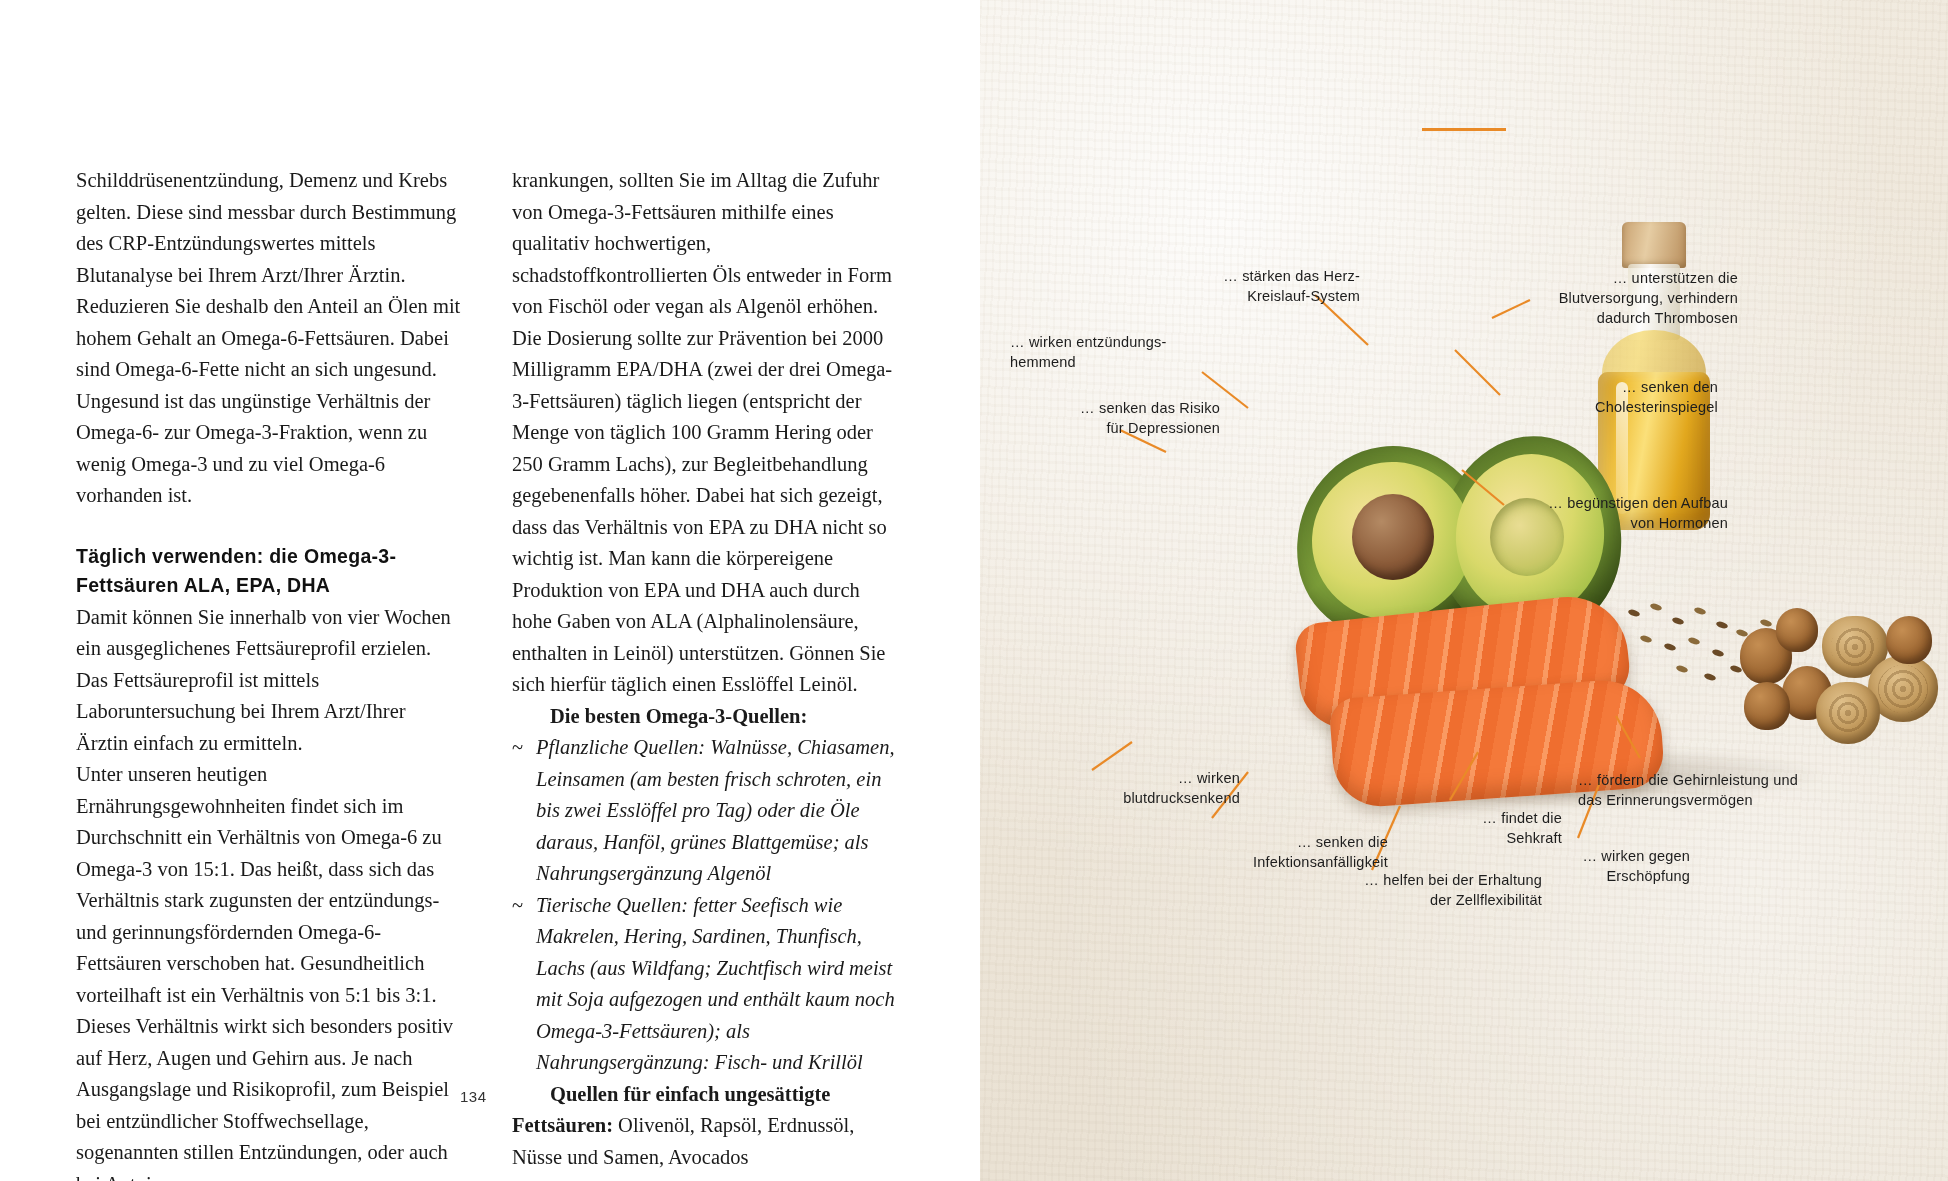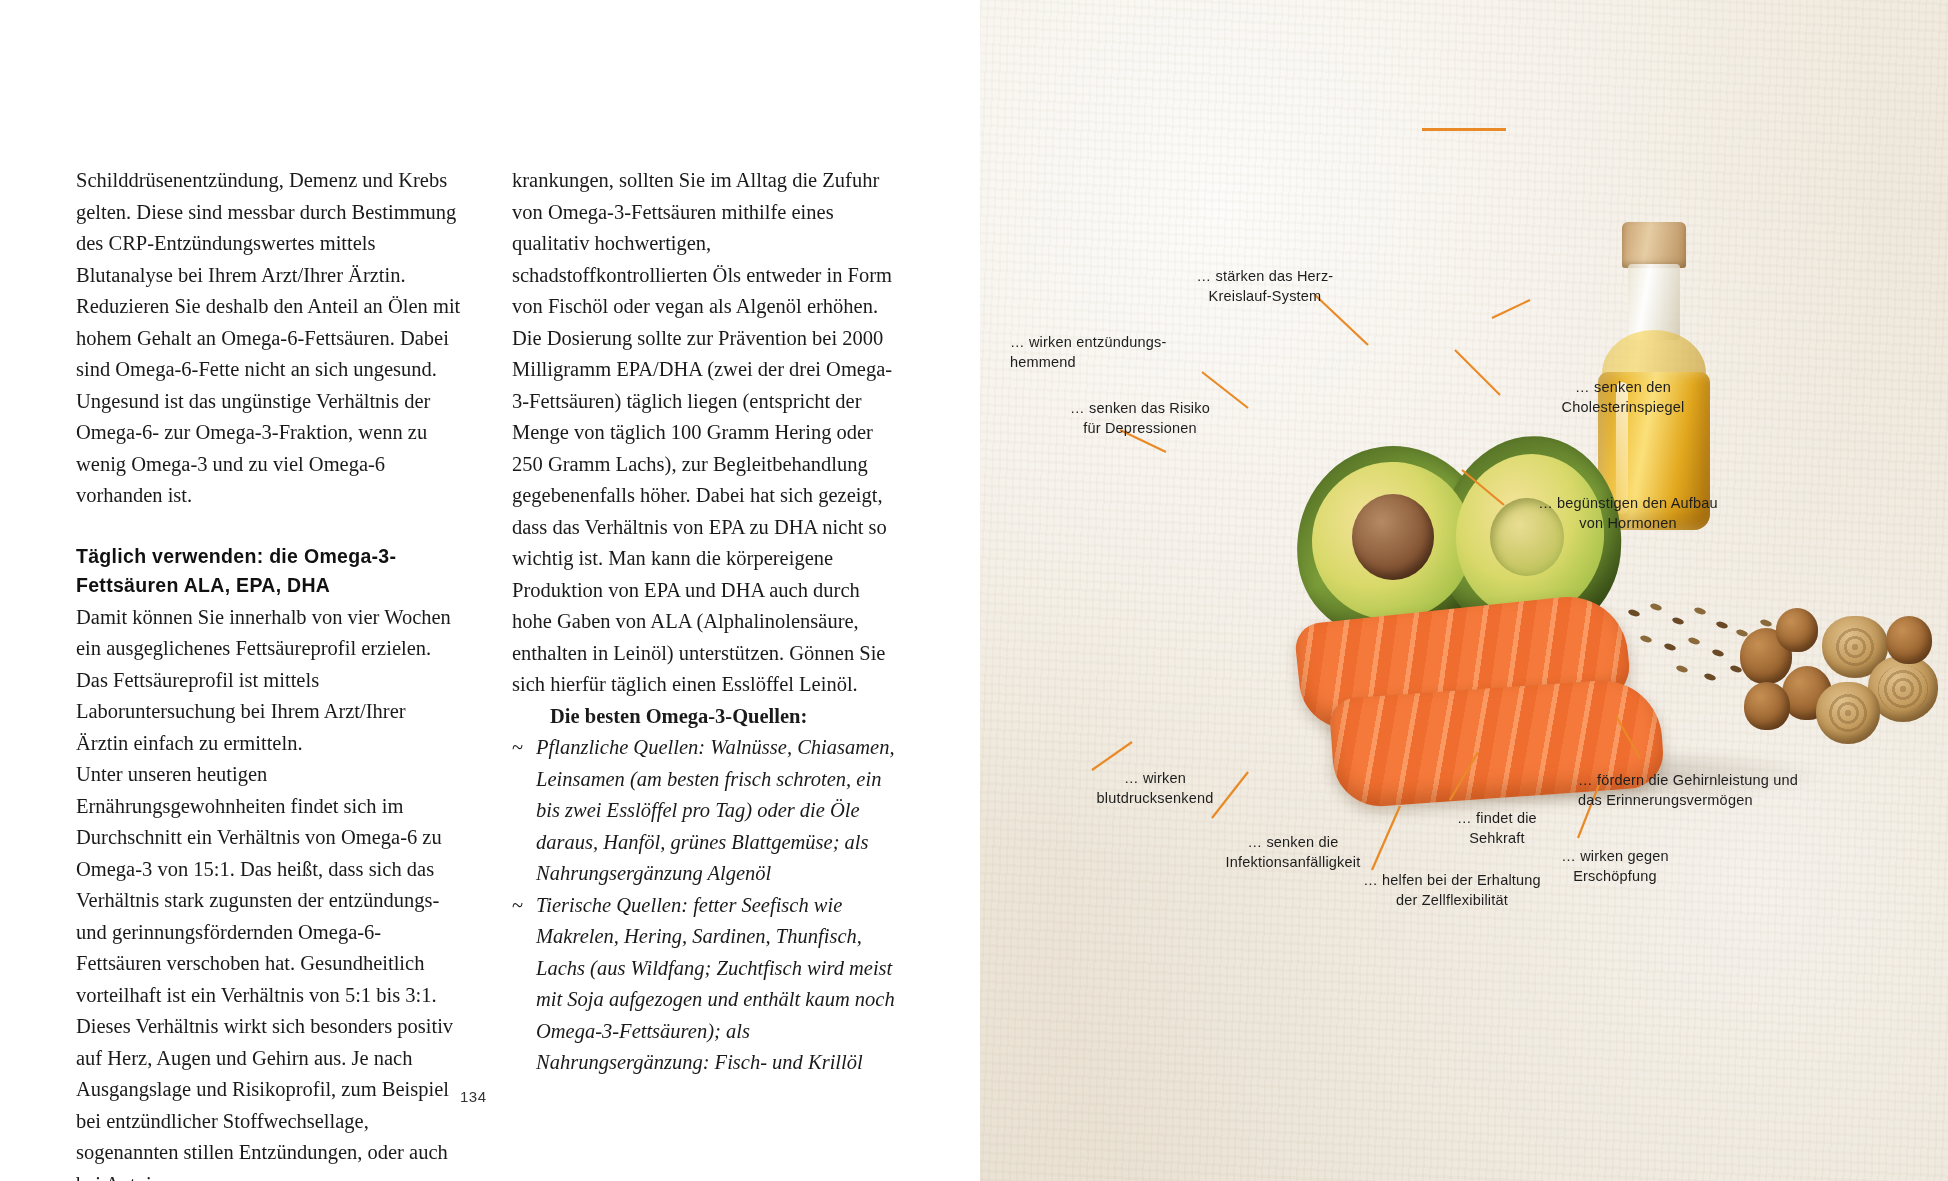--- a/index.html
+++ b/index.html
@@ -64,21 +64,21 @@
   .r-rule{
     position:absolute;top:128px;left:50%;transform:translateX(-50%);
     width:84px;height:3px;background:#e98a27;
   }
   .label{
     position:absolute;
     font-family:"Liberation Sans", sans-serif;
     font-size:14.5px;line-height:20px;color:#1d1d1d;letter-spacing:.2px;
   }
   .label.r{}
-  .label.l{text-align:center;}
+  .label.l{text-align:right;}
   svg.leaders{position:absolute;inset:0;width:968px;height:1181px;pointer-events:none;}
 
   
   .photo{position:absolute;left:0;top:0;width:968px;height:1181px;}
 
   .shadow-base{
     position:absolute;left:330px;top:745px;width:520px;height:60px;
     background:radial-gradient(ellipse at center, rgba(90,70,45,.30), rgba(90,70,45,0) 70%);
     filter:blur(3px);
   }
@@ -191,20 +191,21 @@
         <ul class="list">
           <li>
             <span class="tilde">~</span>
             <span>Pflanzliche Quellen: Walnüsse, Chiasamen, Leinsamen (am besten frisch schroten, ein bis zwei Esslöffel pro Tag) oder die Öle daraus, Hanföl, grünes Blattgemüse; als Nahrungsergänzung Algenöl</span>
           </li>
           <li>
             <span class="tilde">~</span>
             <span>Tierische Quellen: fetter Seefisch wie Makrelen, Hering, Sardinen, Thunfisch, Lachs (aus Wildfang; Zuchtfisch wird meist mit Soja aufgezogen und enthält kaum noch Omega-3-Fettsäuren); als Nahrungsergänzung: Fisch- und Krillöl</span>
           </li>
         </ul>
+        <p><span class="lead">Quellen für einfach ungesättigte Fettsäuren:</span><span> Olivenöl, Rapsöl, Erdnussöl, Nüsse und Samen, Avocados</span></p>
       </div>
 
     </div>
     <div class="folio">134</div>
   </div>
 
   <div class="page-right">
     <div class="paper-grain"></div>
 
     <div class="r-rule"></div>
@@ -279,20 +280,21 @@
         <line x1="232" y1="818" x2="268" y2="772"></line>
         <line x1="392" y1="870" x2="420" y2="806"></line>
         <line x1="470" y1="800" x2="498" y2="752"></line>
         <line x1="598" y1="838" x2="620" y2="782"></line>
         <line x1="660" y1="758" x2="636" y2="716"></line>
       </g>
     </svg>
 
     <div class="label r" style="left:30px;top:332px;width:200px">… wirken entzündungs-hemmend</div>
     <div class="label l" style="left:190px;top:266px;width:190px">… stärken das Herz-Kreislauf-System</div>
+    <div class="label l" style="left:548px;top:268px;width:210px">… unterstützen die Blutversorgung, verhindern dadurch Thrombosen</div>
     <div class="label l" style="left:548px;top:377px;width:190px">… senken den Cholesterinspiegel</div>
     <div class="label l" style="left:80px;top:398px;width:160px">… senken das Risiko für Depressionen</div>
     <div class="label l" style="left:548px;top:493px;width:200px">… begünstigen den Aufbau von Hormonen</div>
     <div class="label l" style="left:90px;top:768px;width:170px">… wirken blutdrucksenkend</div>
     <div class="label l" style="left:218px;top:832px;width:190px">… senken die Infektionsanfälligkeit</div>
     <div class="label l" style="left:382px;top:870px;width:180px">… helfen bei der Erhaltung der Zellflexibilität</div>
     <div class="label l" style="left:452px;top:808px;width:130px">… findet die Sehkraft</div>
     <div class="label l" style="left:560px;top:846px;width:150px">… wirken gegen Erschöpfung</div>
     <div class="label r" style="left:598px;top:770px;width:222px">… fördern die Gehirnleistung und das Erinnerungsvermögen</div>
   </div>

